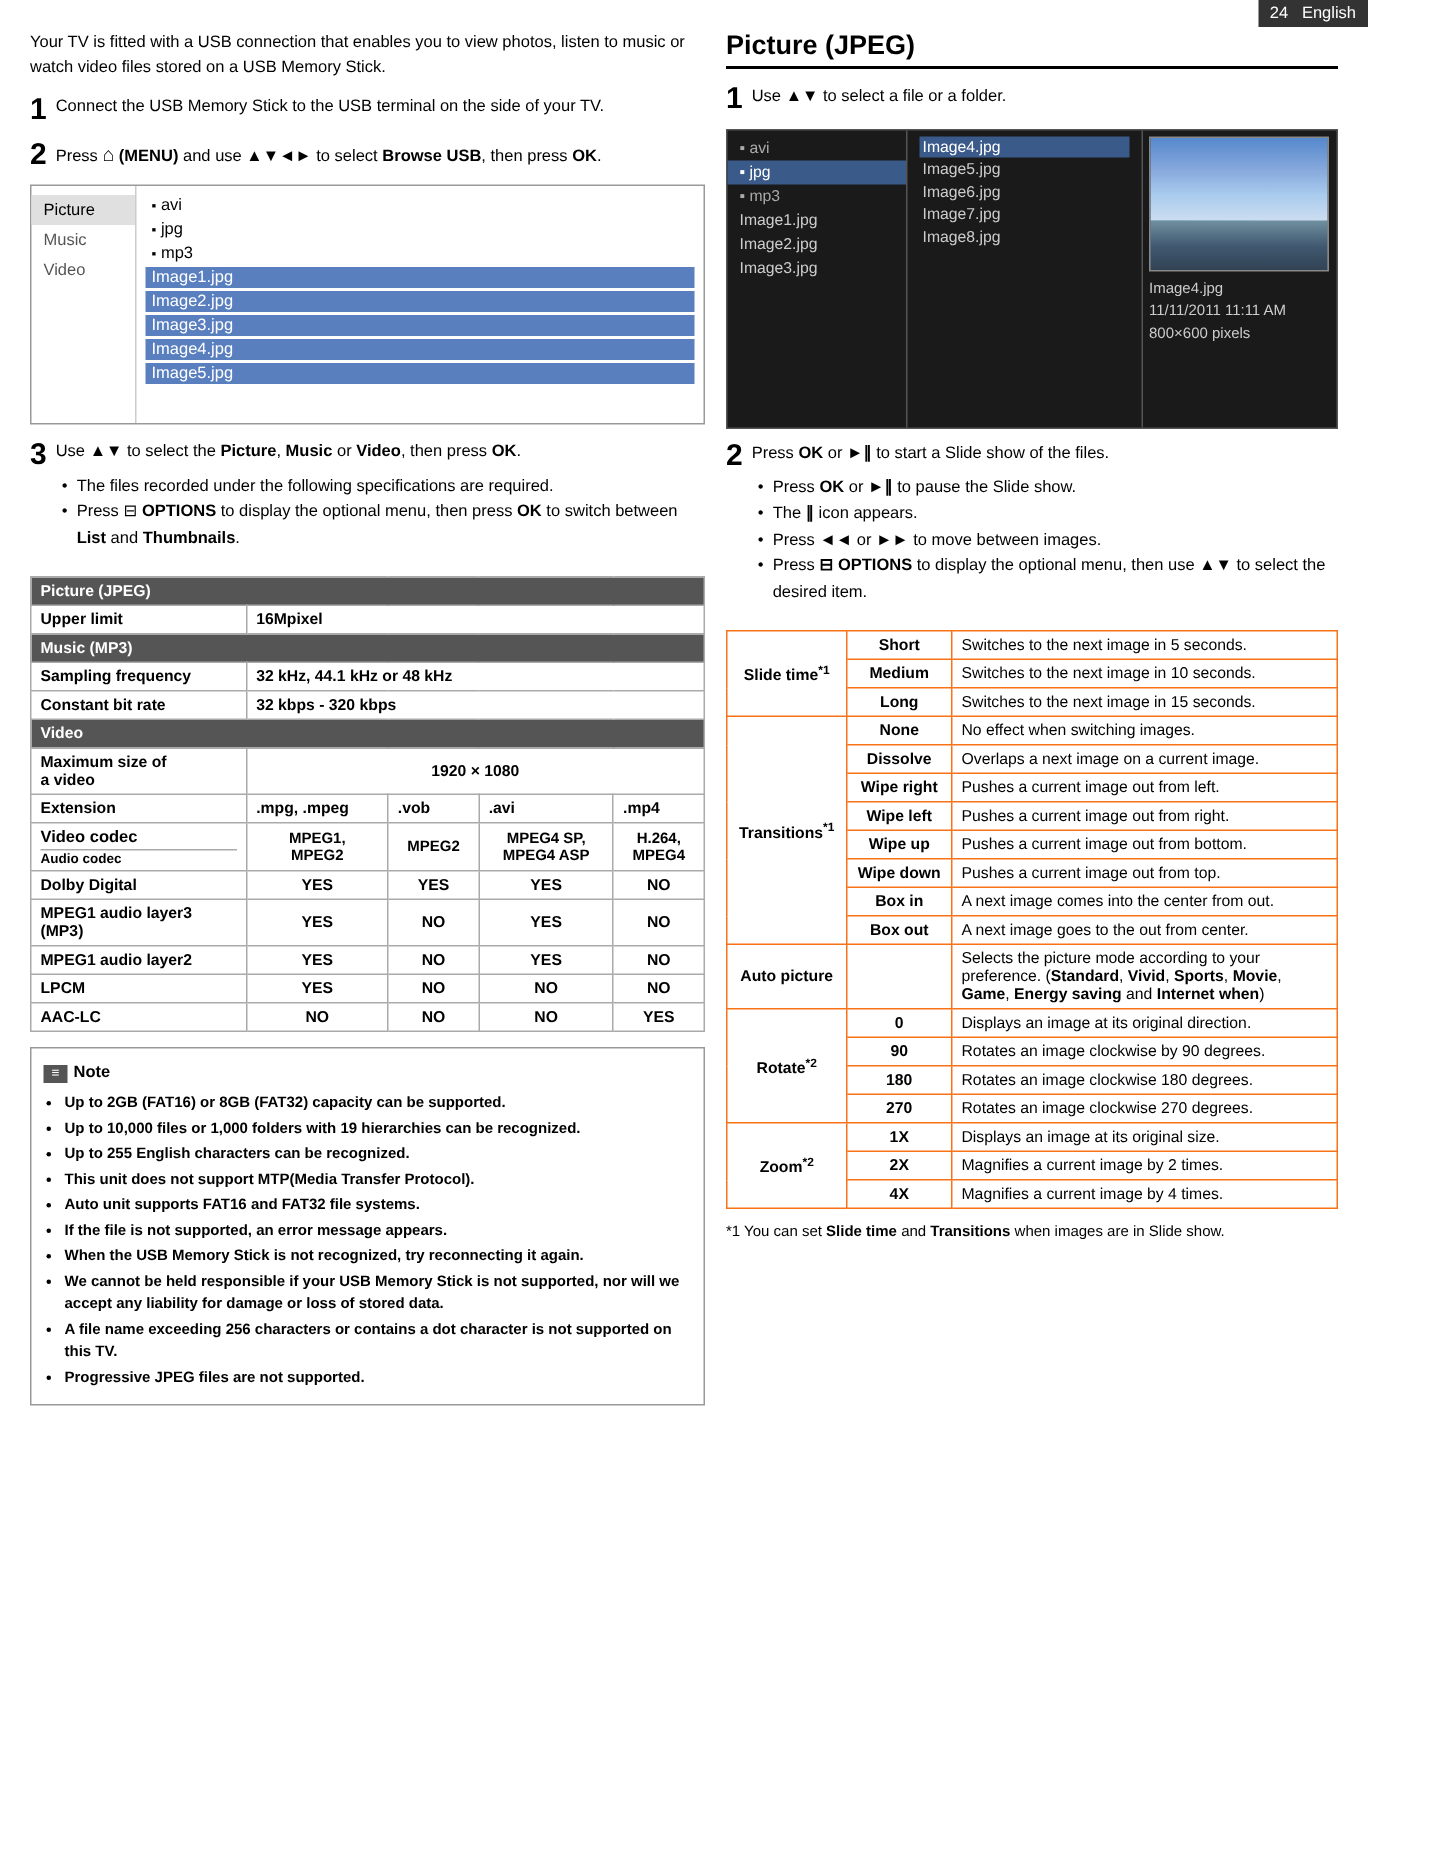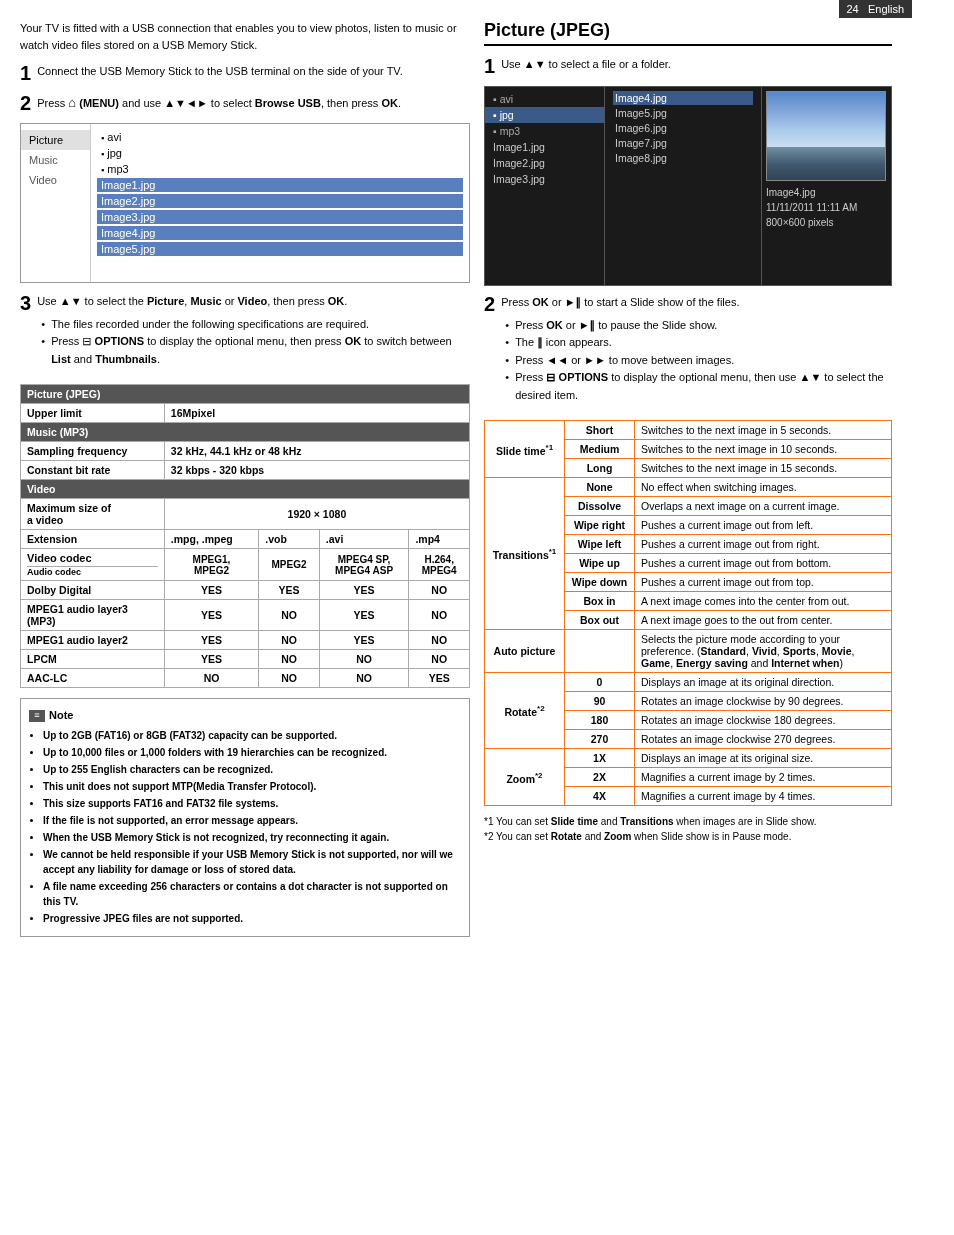--- a/index.html
+++ b/index.html
@@ -459,21 +459,21 @@
     <div class="note-box">
       <div class="note-header">
         <span class="note-icon">≡</span>
         <span>Note</span>
       </div>
       <ul class="note-list">
         <li>Up to 2GB (FAT16) or 8GB (FAT32) capacity can be supported.</li>
         <li>Up to 10,000 files or 1,000 folders with 19 hierarchies can be recognized.</li>
         <li>Up to 255 English characters can be recognized.</li>
         <li>This unit does not support MTP(Media Transfer Protocol).</li>
-        <li>This size supports FAT16 and FAT32 file systems.</li>
+        <li>Auto unit supports FAT16 and FAT32 file systems.</li>
         <li>If the file is not supported, an error message appears.</li>
         <li>When the USB Memory Stick is not recognized, try reconnecting it again.</li>
         <li>We cannot be held responsible if your USB Memory Stick is not supported, nor will we accept any liability for damage or loss of stored data.</li>
         <li>A file name exceeding 256 characters or contains a dot character is not supported on this TV.</li>
         <li>Progressive JPEG files are not supported.</li>
       </ul>
     </div>
   </div>
 
   <div class="right-col">
@@ -619,17 +619,16 @@
       </tr>
       <tr>
         <td style="text-align:center; font-weight:bold;">4X</td>
         <td>Magnifies a current image by 4 times.</td>
       </tr>
     </tbody>
       </table>
 
     <div class="footnotes">
       <div>*1 You can set <strong>Slide time</strong> and <strong>Transitions</strong> when images are in Slide show.</div>
-      <div>*2 You can set <strong>Rotate</strong> and <strong>Zoom</strong> when Slide show is in Pause mode.</div>
     </div>
 
   </div>
 </div>
 
 </body></html>

